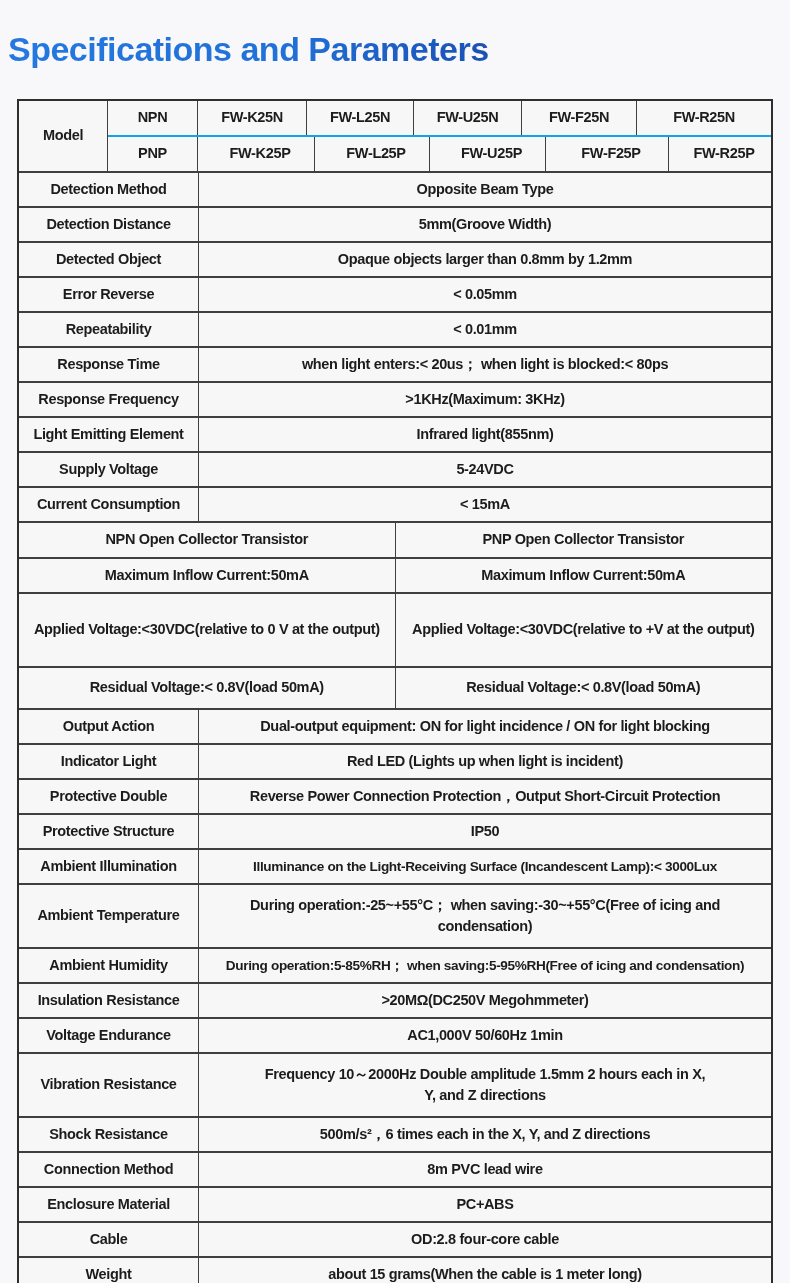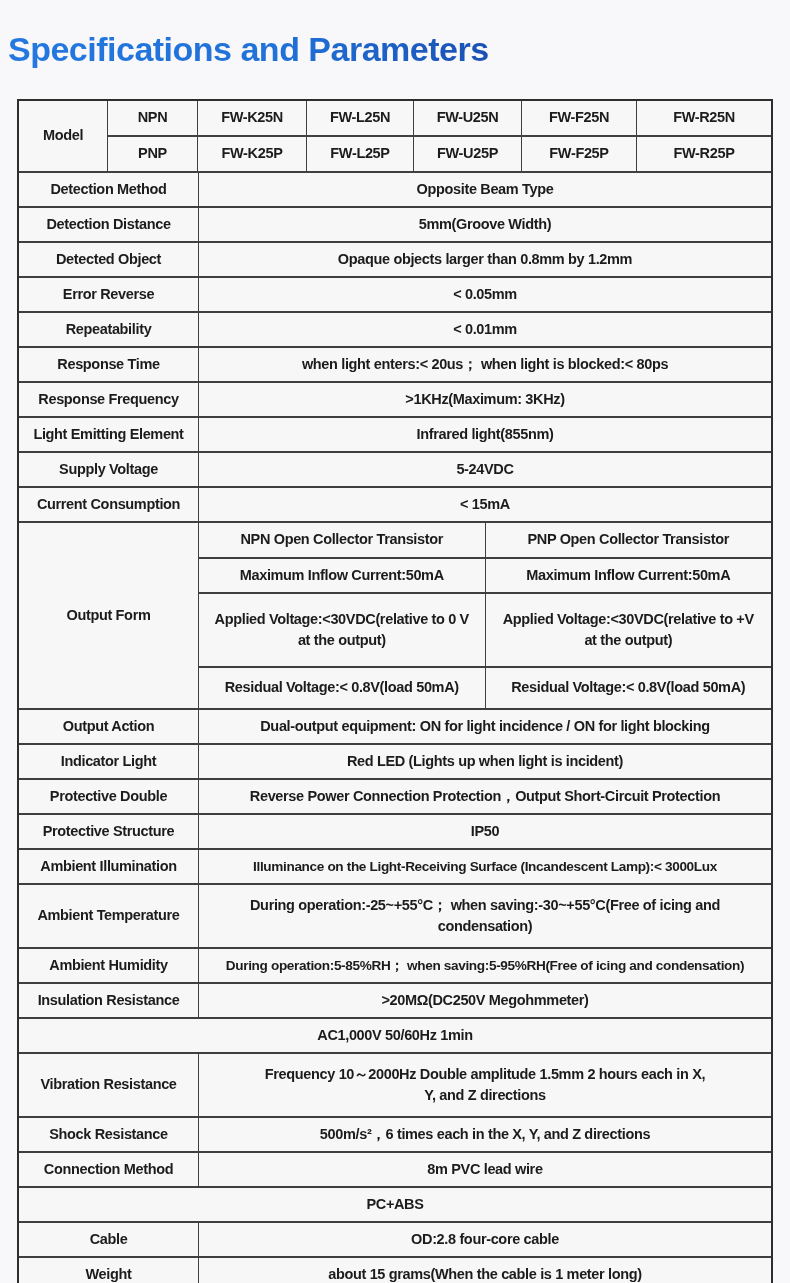--- a/index.html
+++ b/index.html
@@ -64,21 +64,21 @@
     flex:none;
     border-right:1.5px solid #3f3f3f;
     font-weight:700;
   }
   .value-cell{flex:1;}
   .value-cell.long{font-size:13.6px;}
   
   .model-label{width:89px;flex:none;border-right:1.5px solid #3f3f3f;font-weight:700;}
   .model-right{flex:1;display:flex;flex-direction:column;}
   .model-row{display:flex;flex:1;}
-  .model-row + .model-row{border-top:2px solid #404040;}
+  .model-row + .model-row{border-top:2px solid #0ea5e9;gap:8px;}
   .type-cell{width:90px;flex:none;border-right:1.5px solid #3f3f3f;min-height:34px;font-weight:700;}
   .model-cell{border-right:1.5px solid #3f3f3f;flex:none;min-height:34px;font-weight:700;}
   .mc0{width:109px;} .mc1{width:107px;} .mc2{width:108px;} .mc3{width:115px;}
   .mc4{flex:1;border-right:none;}
   
   .of-right{flex:1;display:flex;flex-direction:column;}
   .of-row{display:flex;}
   .of-row + .of-row{border-top:2px solid #3f3f3f;}
   .of-cell{flex:1;padding:4px 10px;}
   .of-cell:first-child{border-right:1.5px solid #3f3f3f;}
@@ -154,21 +154,20 @@
     <div class="row">
       <div class="cell label-cell">Supply Voltage</div>
       <div class="cell value-cell">5-24VDC</div>
     </div>
     <div class="row">
       <div class="cell label-cell">Current Consumption</div>
       <div class="cell value-cell">&lt; 15mA</div>
     </div>
 
     <div class="row">
-      <div class="cell label-cell">Output Form</div>
       <div class="of-right">
         <div class="of-row h34">
           <div class="cell of-cell">NPN Open Collector Transistor</div>
           <div class="cell of-cell">PNP Open Collector Transistor</div>
         </div>
         <div class="of-row">
           <div class="cell of-cell">Maximum Inflow Current:50mA</div>
           <div class="cell of-cell">Maximum Inflow Current:50mA</div>
         </div>
         <div class="of-row h72">
@@ -208,35 +207,37 @@
     </div>
     <div class="row">
       <div class="cell label-cell">Ambient Humidity</div>
       <div class="cell value-cell long">During operation:5-85%RH；  when saving:5-95%RH(Free of icing and condensation)</div>
     </div>
     <div class="row">
       <div class="cell label-cell">Insulation Resistance</div>
       <div class="cell value-cell">&gt;20MΩ(DC250V Megohmmeter)</div>
     </div>
     <div class="row">
+      <div class="cell label-cell">Voltage Endurance</div>
       <div class="cell value-cell">AC1,000V 50/60Hz 1min</div>
     </div>
     <div class="row tall62v">
       <div class="cell label-cell">Vibration Resistance</div>
       <div class="cell value-cell">Frequency 10～2000Hz Double amplitude 1.5mm 2 hours each in X, Y, and Z directions</div>
     </div>
     <div class="row">
       <div class="cell label-cell">Shock Resistance</div>
       <div class="cell value-cell">500m/s²，6 times each in the X, Y, and Z directions</div>
     </div>
     <div class="row">
       <div class="cell label-cell">Connection Method</div>
       <div class="cell value-cell">8m PVC lead wire</div>
     </div>
     <div class="row">
+      <div class="cell label-cell">Enclosure Material</div>
       <div class="cell value-cell">PC+ABS</div>
     </div>
     <div class="row">
       <div class="cell label-cell">Cable</div>
       <div class="cell value-cell">OD:2.8 four-core cable</div>
     </div>
     <div class="row">
       <div class="cell label-cell">Weight</div>
       <div class="cell value-cell">about 15 grams(When the cable is 1 meter long)</div>
     </div>

